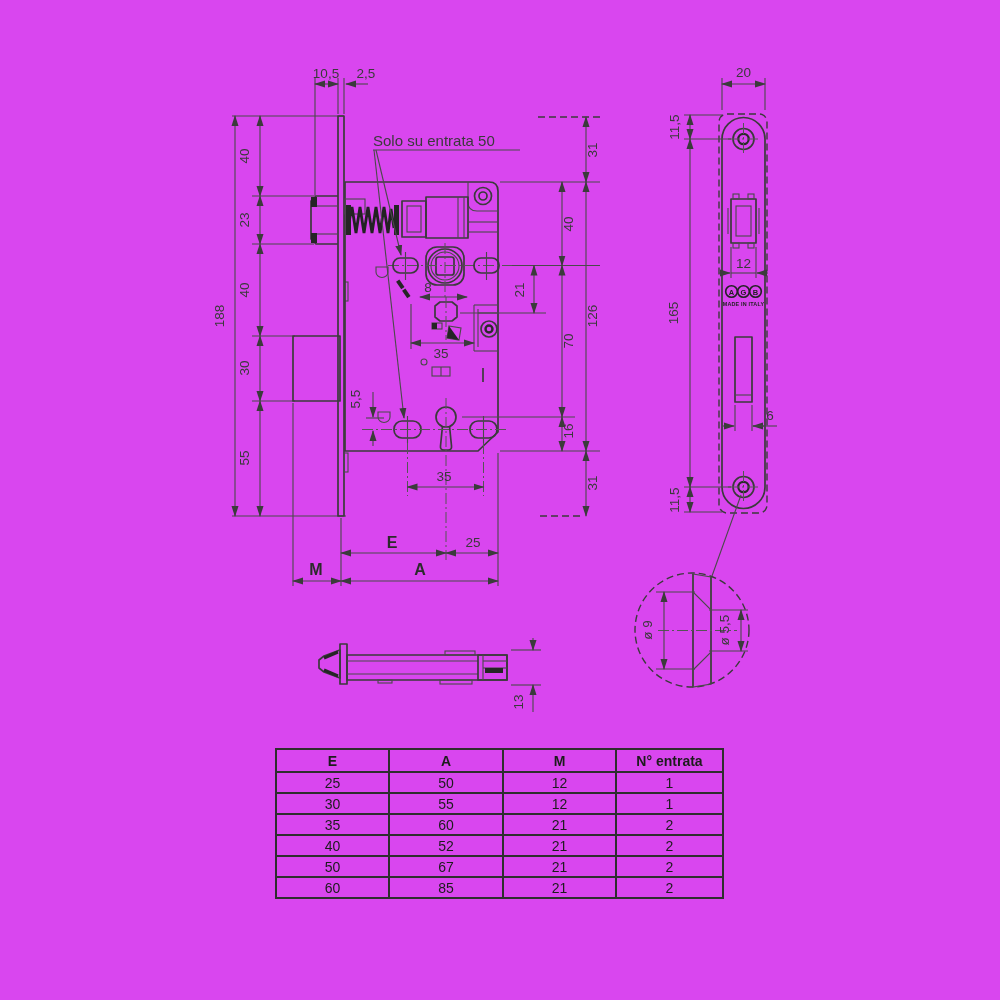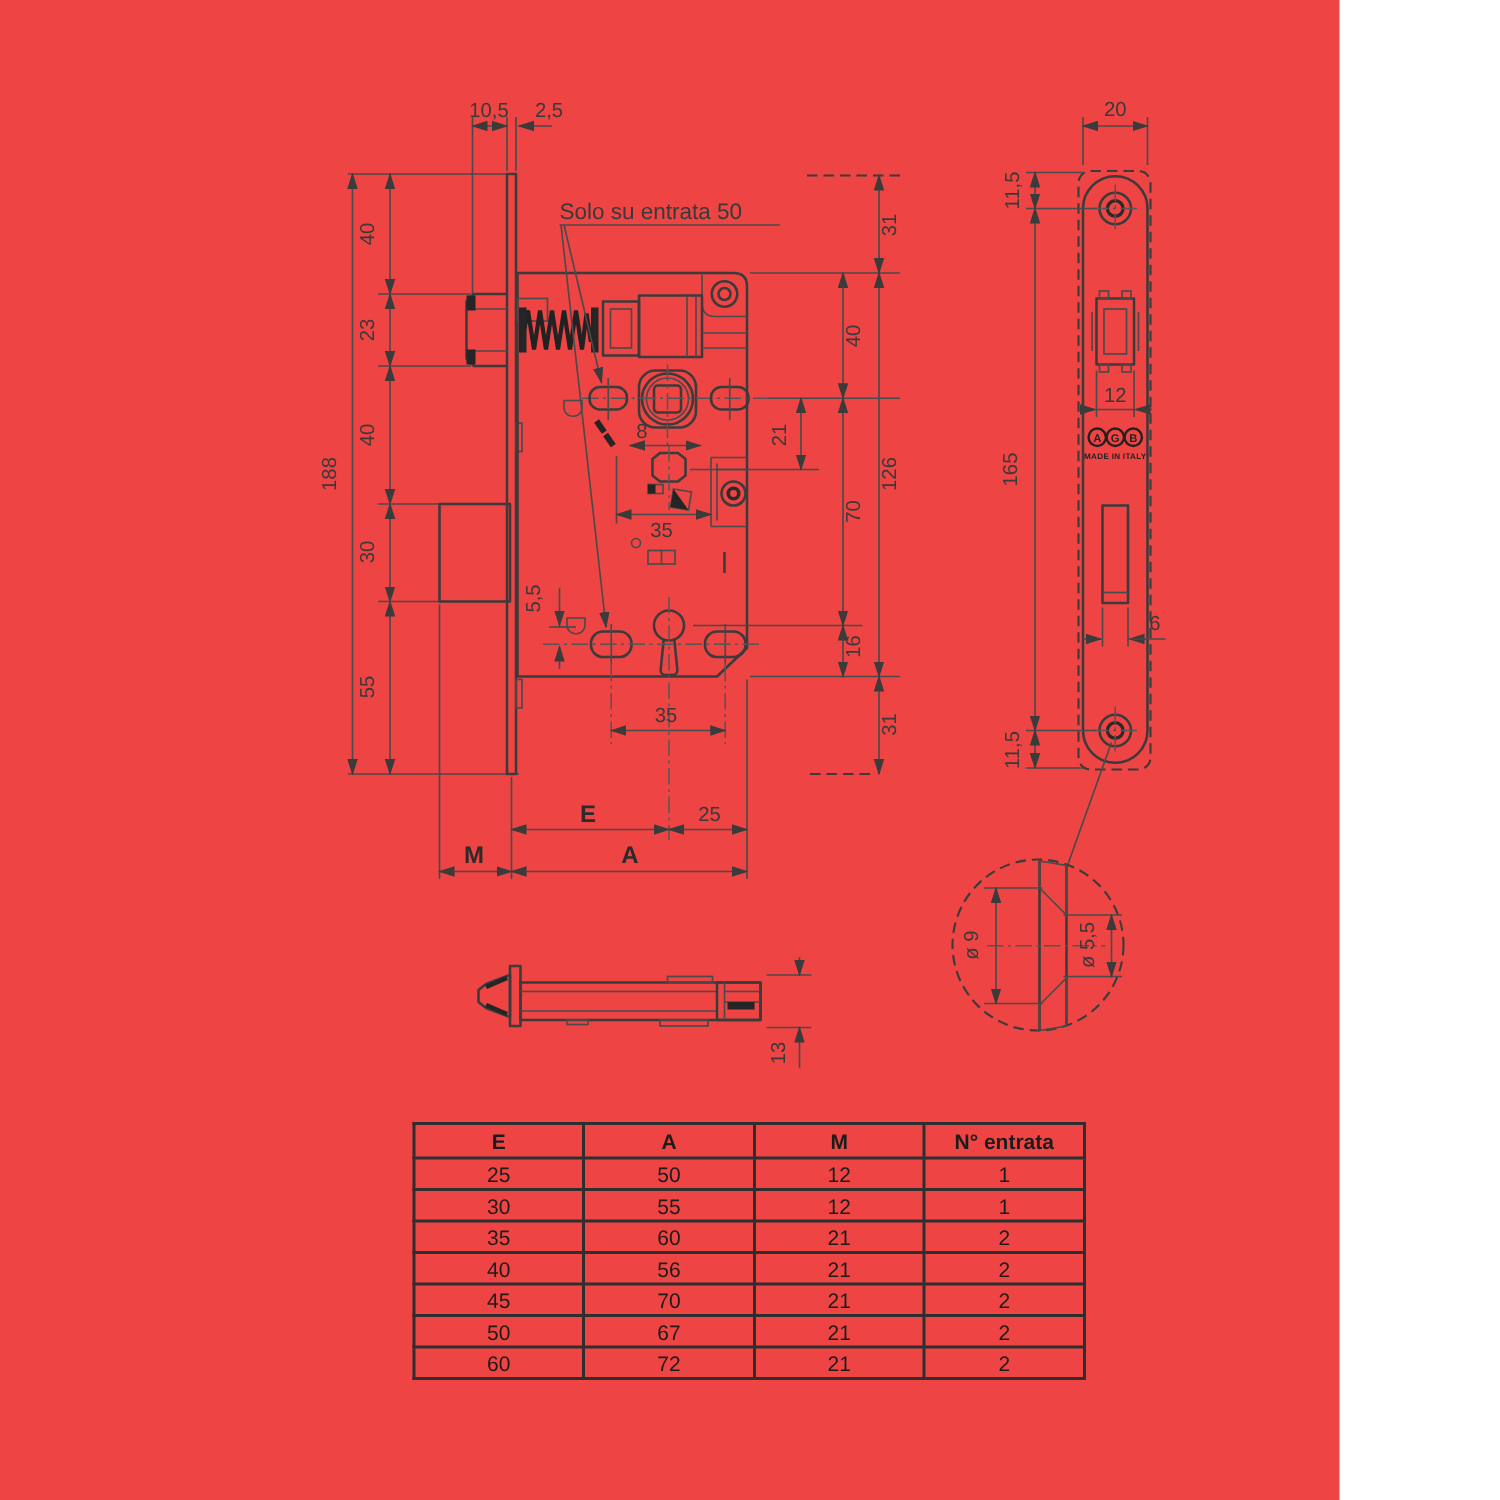--- a/index.html
+++ b/index.html
@@ -1,16 +1,16 @@
 <!DOCTYPE html>
 <html><head>
 <meta charset="utf-8">
 <style>
   html,body{margin:0;padding:0;background:#fff;}
-  #stage{position:relative;width:893px;height:1000px;background:#ef4444;overflow:hidden;}
+  #stage{position:relative;width:1000px;height:1000px;background:#d946ef;overflow:hidden;}
   svg{position:absolute;left:0;top:0;}
   svg text{font-family:"Liberation Sans",sans-serif;fill:#3a3a3a;}
   .t{font-size:13.5px;}
   .tb{font-size:16px;font-weight:bold;fill:#2b2b2b;}
   .ts{font-size:15px;}
   .tl{font-size:7.5px;font-weight:bold;fill:#222;}
   .tm{font-size:5.4px;font-weight:bold;fill:#222;letter-spacing:.2px;}
   .ln{stroke:#3b3b3b;stroke-width:1.7;fill:none;stroke-linejoin:round;}
   .tn{stroke:#4a4a4a;stroke-width:1.1;fill:none;}
   .dm{stroke:#4a4a4a;stroke-width:1.1;fill:none;}
@@ -355,38 +355,32 @@
         <td>1</td>
       </tr>
       <tr>
         <td>35</td>
         <td>60</td>
         <td>21</td>
         <td>2</td>
       </tr>
       <tr>
         <td>40</td>
-        <td>56</td>
-        <td>21</td>
-        <td>2</td>
-      </tr>
-      <tr>
-        <td>45</td>
-        <td>70</td>
+        <td>52</td>
         <td>21</td>
         <td>2</td>
       </tr>
       <tr>
         <td>50</td>
         <td>67</td>
         <td>21</td>
         <td>2</td>
       </tr>
       <tr>
         <td>60</td>
-        <td>72</td>
+        <td>85</td>
         <td>21</td>
         <td>2</td>
       </tr>
     </tbody>
   </table>
 </div>
 </div>
 
 </body></html>

